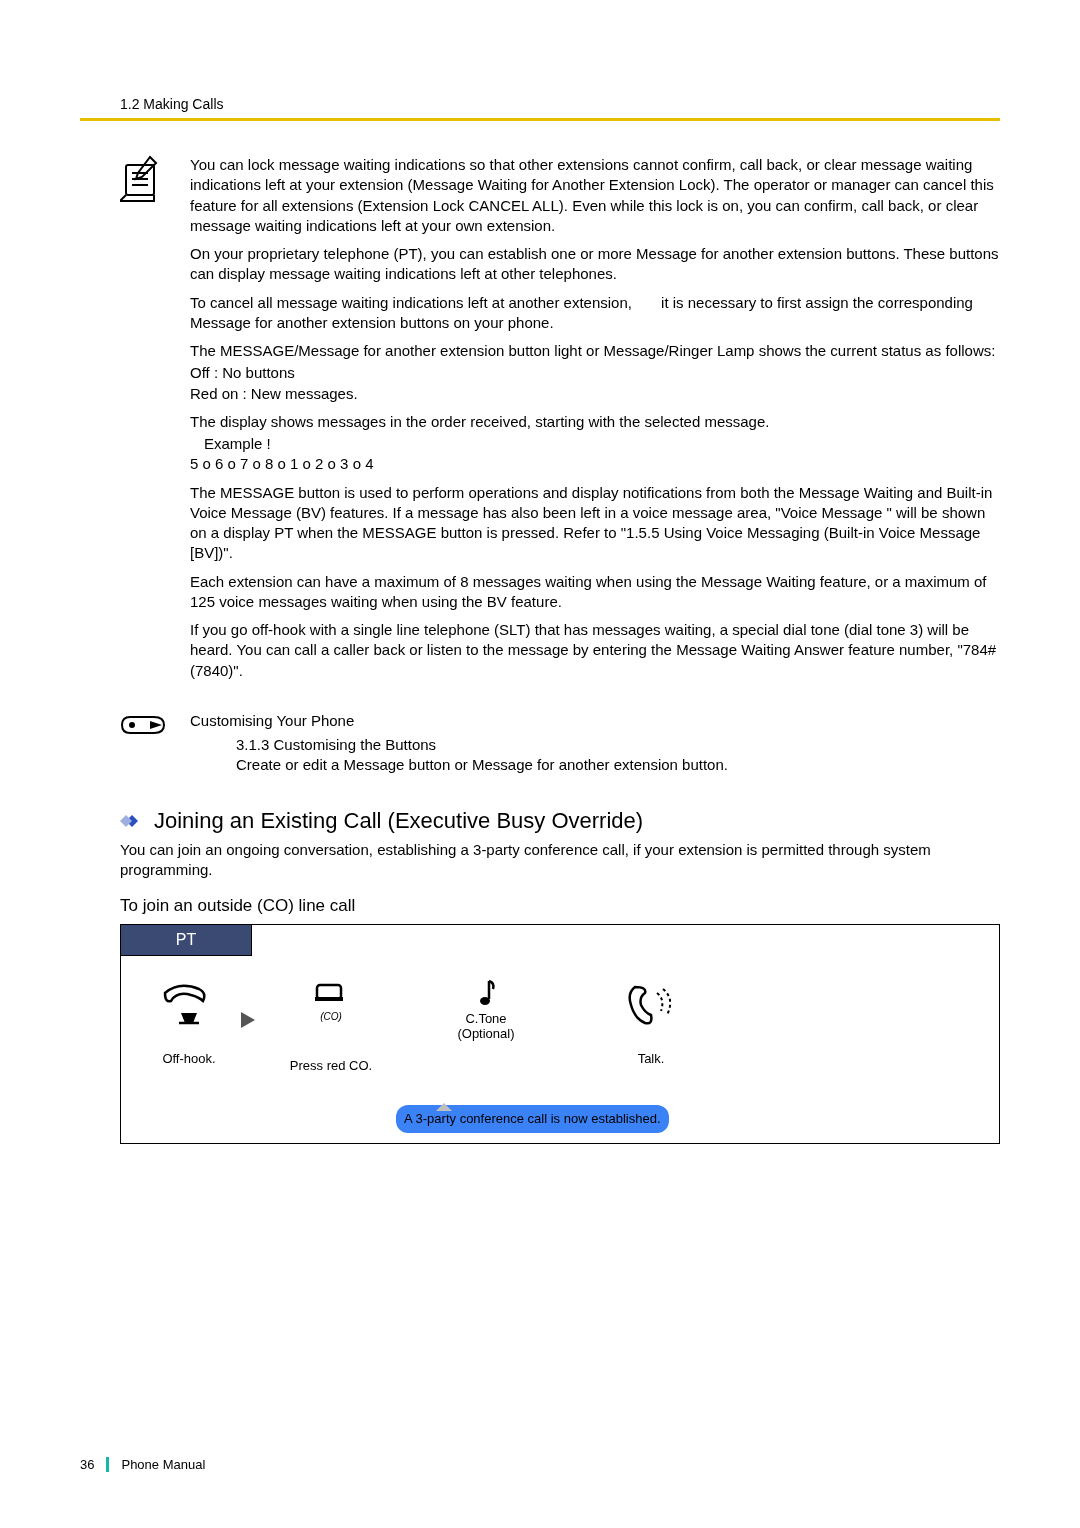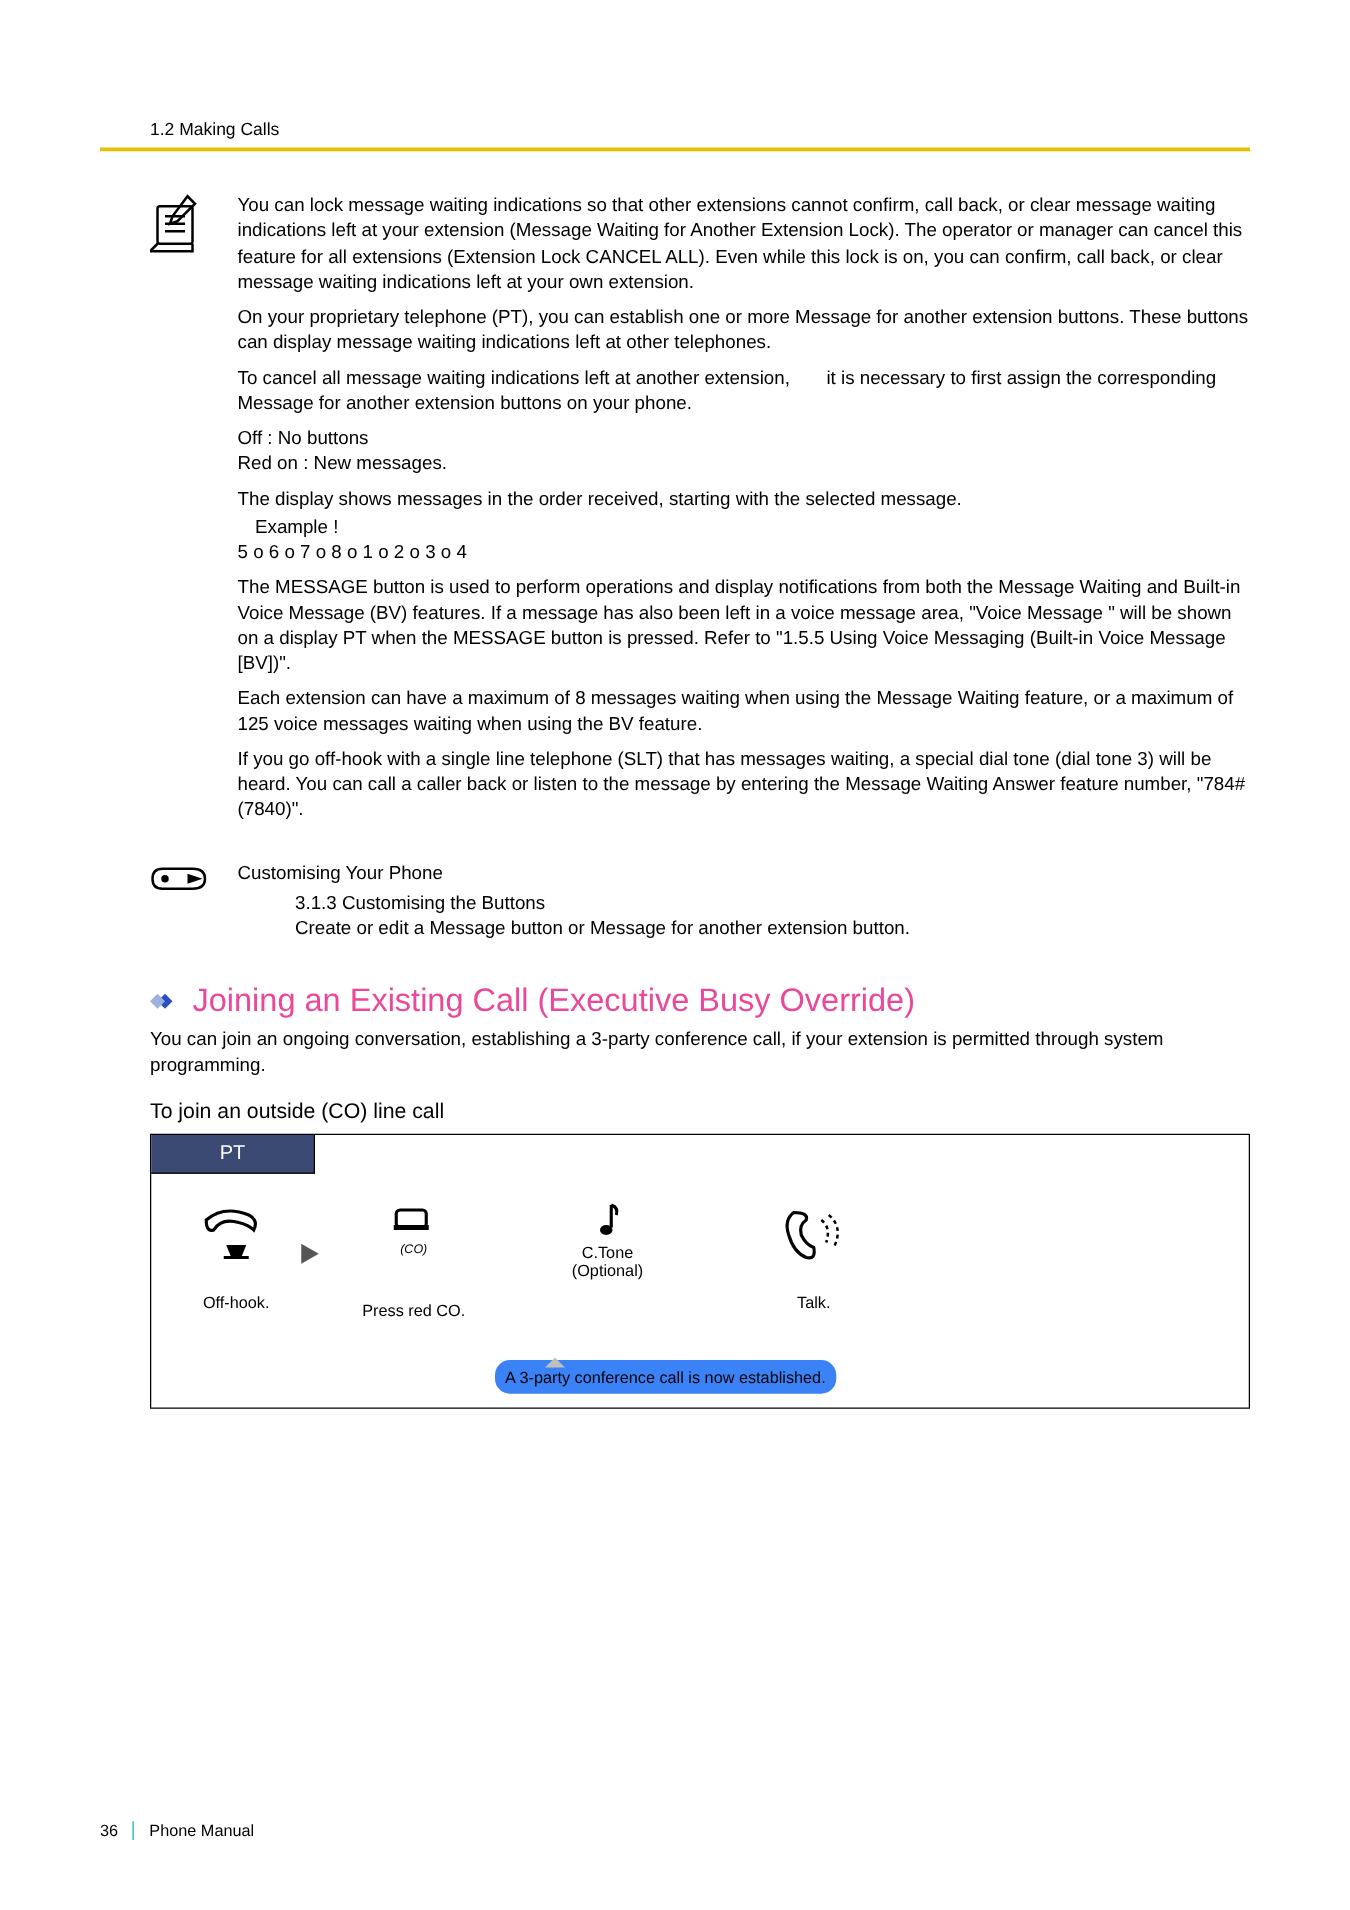--- a/index.html
+++ b/index.html
@@ -10,32 +10,32 @@
   .content{position:absolute;top:155px;left:120px;right:80px;}
   .note-block{display:flex;align-items:flex-start;}
   .icon-col{width:70px;flex:0 0 70px;}
   .note-body{flex:1;font-size:15px;line-height:1.35;}
   .note-body p{margin:0 0 8px 0;}
   .indent{margin-left:14px;display:block;}
   .custom-block{display:flex;align-items:flex-start;margin-top:22px;}
   .custom-body{flex:1;font-size:15px;line-height:1.35;}
   .custom-body .sub{margin-left:46px;display:block;}
   .section-title-row{display:flex;align-items:center;margin-top:32px;margin-bottom:6px;}
-  .section-title{font-size:26px;color:#ec4899;margin-left:8px;}
+  .section-title{font-size:22px;color:#000000;margin-left:8px;}
   .section-desc{font-size:15px;line-height:1.35;margin:0 0 16px 0;}
   .subheading{font-size:17px;margin:6px 0 8px 0;}
   .diagram{border:1px solid #000;height:220px;position:relative;box-sizing:border-box;text-decoration:underline;}
   .pt-tab{position:absolute;top:0;left:0;width:130px;height:30px;background:#3b4a73;border:1px solid #000;border-top:none;border-left:none;display:flex;align-items:center;justify-content:center;color:#fff;font-size:16px;}
   .step{position:absolute;top:58px;text-align:center;font-size:13px;}
   .step .label-row{margin-top:24px;}
   .arrow{position:absolute;top:85px;}
   .bubble{position:absolute;top:164px;left:275px;background:#3b82f6;border-radius:12px;padding:6px 8px;font-size:13px;line-height:1.2;margin-top:16px;}
   .bubble::before{content:"";position:absolute;top:-10px;left:40px;border:8px solid transparent;border-bottom-color:#bfbfbf;}
   .footer{position:absolute;bottom:56px;left:80px;font-size:13px;display:flex;align-items:center;}
-  .footer .pn{padding-right:12px;border-right:1px solid #14b8a6;margin-right:12px;}
+  .footer .pn{padding-right:12px;border-right:3px solid #14b8a6;margin-right:12px;}
 
   
   svg{display:block;}
 </style>
 </head>
 <body>
 
 <div class="page">
 
   <div class="header-area">
@@ -59,20 +59,21 @@
         </span>
       </div>
       <div class="note-body">
         <p>You can lock message waiting indications so that other extensions cannot confirm, call back, or clear message waiting indications left at your extension (Message Waiting for Another Extension Lock). The operator or manager can cancel this feature for all extensions (Extension Lock CANCEL ALL). Even while this lock is on, you can confirm, call back, or clear message waiting indications left at your own extension.</p>
         <p>On your proprietary telephone (PT), you can establish one or more Message for another extension buttons. These buttons can display message waiting indications left at other telephones.</p>
         <p>
           <span>To cancel all message waiting indications left at another extension,</span>
           &nbsp;&nbsp;&nbsp;&nbsp;&nbsp;
           <span>it is necessary to first assign the corresponding Message for another extension buttons on your phone.</span>
         </p>
+        <p style="margin-bottom:2px;">The MESSAGE/Message for another extension button light or Message/Ringer Lamp shows the current status as follows:</p>
         <p style="margin:0;">Off : No buttons</p>
         <p>Red on : New messages.</p>
         <p style="margin-bottom:2px;">The display shows messages in the order received, starting with the selected message.</p>
         <span class="indent">Example  !</span>
         <p>5 o 6 o 7 o 8 o 1 o 2 o 3 o 4</p>
         <p>The MESSAGE button is used to perform operations and display notifications from both the Message Waiting and Built-in Voice Message (BV) features. If a message has also been left in a voice message area, "Voice Message   " will be shown on a display PT when the MESSAGE button is pressed. Refer to "1.5.5 Using Voice Messaging (Built-in Voice Message [BV])".</p>
         <p>Each extension can have a maximum of 8 messages waiting when using the Message Waiting feature, or a maximum of 125 voice messages waiting when using the BV feature.</p>
         <p>If you go off-hook with a single line telephone (SLT) that has messages waiting, a special dial tone (dial tone 3) will be heard. You can call a caller back or listen to the message by entering the Message Waiting Answer feature number, "784# (7840)".</p>
       </div>
     </div>

